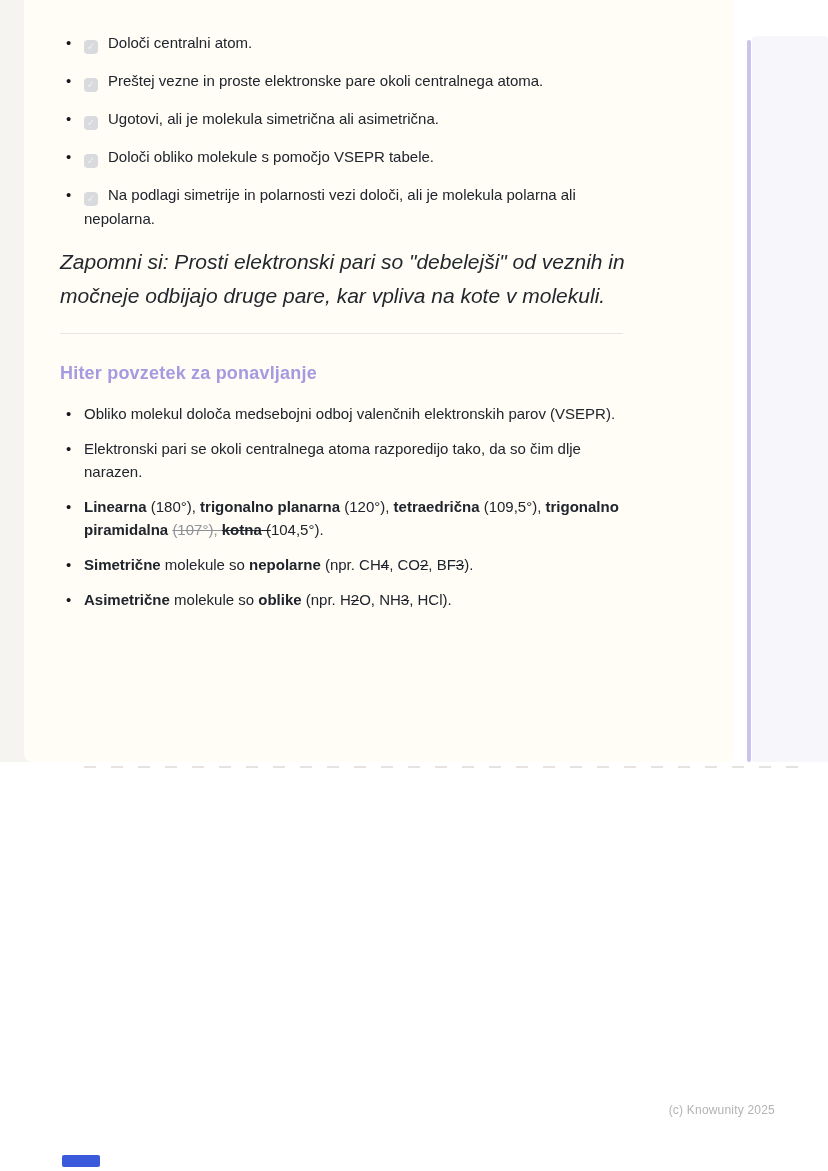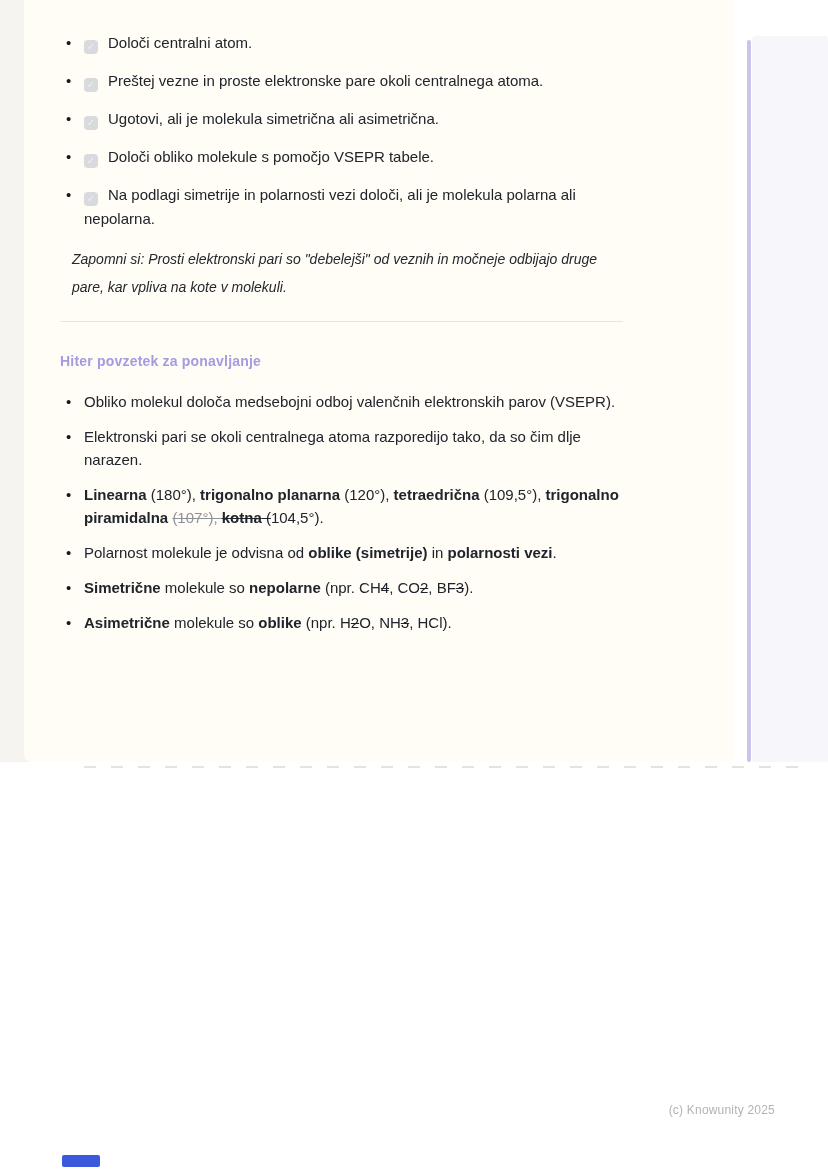--- a/index.html
+++ b/index.html
@@ -50,31 +50,31 @@
     display:inline-block;width:14px;height:14px;
     background:var(--checkbox_gray,#d9dadd);
     border-radius:4px;margin-right:10px;vertical-align:-2px;
     text-align:center;
   }
   .check-glyph{
     display:block;font-size:10px;line-height:14px;
     color:#eef0f2;font-weight:bold;
   }
   .note{
-    margin:12px;padding:0;
-    font-style:italic;line-height:28px;font-size:14px;
+    margin:0;padding:0;
+    font-style:italic;line-height:34px;font-size:21px;
     color:#23272e;
   }
   .divider{
     border:none;border-top:1px solid var(--divider_line,#e7e6e4);
     margin:20px 4px 0 0;width:563px;
   }
   .heading{
     margin:26px 0 0 0;padding:0;
-    font-size:14px;line-height:26px;font-weight:700;
+    font-size:18px;line-height:26px;font-weight:700;
     color:var(--heading_accent,#a69ae1);
     letter-spacing:.2px;
   }
   .summary{margin-top:16px;}
   .sum-item{line-height:23px;margin-bottom:12px;}
   .sum-item::before{line-height:23px;}
   .b{font-weight:700;}
   .strike{text-decoration:line-through;}
   .gray{color:var(--text_muted,#8d9199);}
   .footer{
@@ -107,21 +107,20 @@
       <p class="note">Zapomni si: Prosti elektronski pari so "debelejši" od veznih in močneje odbijajo druge pare, kar vpliva na kote v molekuli.</p>
 
       <hr class="divider">
 
       <h2 class="heading">Hiter povzetek za ponavljanje</h2>
 
       <ul class="summary">
           <li class="sum-item"><span class="sum-text"><span>Obliko molekul določa medsebojni odboj valenčnih elektronskih parov (VSEPR).</span></span></li>
           <li class="sum-item"><span class="sum-text"><span>Elektronski pari se okoli centralnega atoma razporedijo tako, da so čim dlje narazen.</span></span></li>
           <li class="sum-item"><span class="sum-text"><span class="b">Linearna</span><span> (180°), </span><span class="b">trigonalno planarna</span><span> (120°), </span><span class="b">tetraedrična</span><span> (109,5°), </span><span class="b">trigonalno piramidalna</span><span> </span><span class="strike gray">(107°), </span><span class="b strike">kotna</span><span class="strike"> (</span><span>104,5°).</span></span></li>
-          <li class="sum-item"><span class="sum-text"><span>Polarnost molekule je odvisna od </span><span class="b">oblike (simetrije)</span><span> in </span><span class="b">polarnosti vezi</span><span>.</span></span></li>
           <li class="sum-item"><span class="sum-text"><span class="b">Simetrične</span><span> molekule so </span><span class="b">nepolarne</span><span> (npr. CH</span><span class="strike">4</span><span>, CO</span><span class="strike">2</span><span>, BF</span><span class="strike">3</span><span>).</span></span></li>
           <li class="sum-item"><span class="sum-text"><span class="b">Asimetrične</span><span> molekule so </span><span class="b">oblike</span><span> (npr. H</span><span class="strike">2</span><span>O, NH</span><span class="strike">3</span><span>, HCl).</span></span></li>
         </ul>
     </div>
   </div>
 
   <div class="side-panel"></div>
   <div class="scroll-thumb"></div>
   <div class="dash-edge"></div>
 

